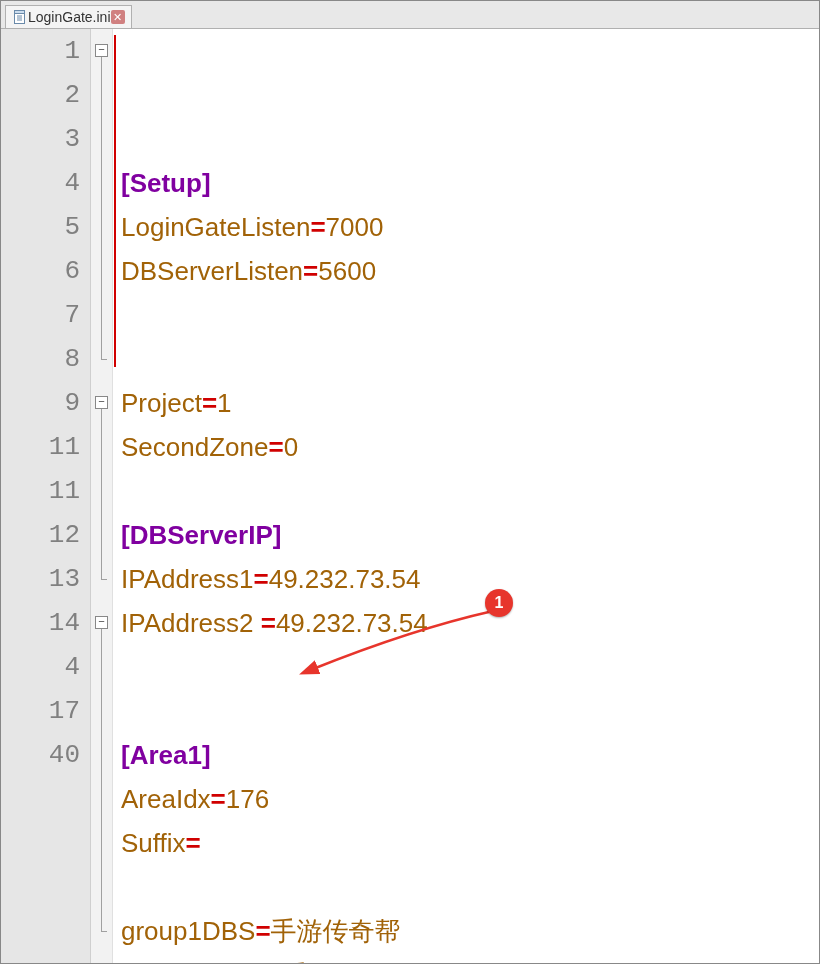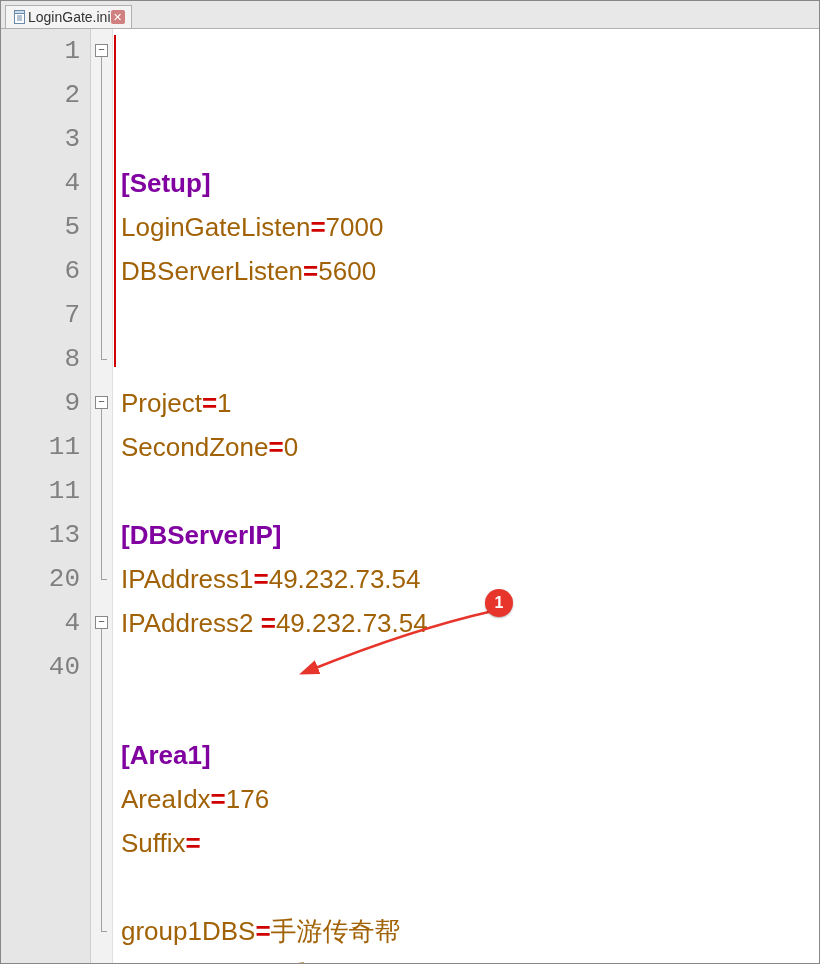--- a/index.html
+++ b/index.html
@@ -170,23 +170,25 @@
       <div>2</div>
       <div>3</div>
       <div>4</div>
       <div>5</div>
       <div>6</div>
       <div>7</div>
       <div>8</div>
       <div>9</div>
       <div>11</div>
       <div>11</div>
+      <div>12</div>
       <div>13</div>
-      <div>20</div>
+      <div>14</div>
       <div>4</div>
+      <div>17</div>
       <div>40</div>
     </div>
   <div class="fold-col" id="foldcol">
       <div class="fold-box" style="top: 15px;">−</div>
       <div class="fold-line" style="top: 28px; height: 302px;"></div>
       <div class="fold-end" style="top: 330px;"></div>
       <div class="fold-box" style="top: 367px;">−</div>
       <div class="fold-line" style="top: 380px; height: 170px;"></div>
       <div class="fold-end" style="top: 550px;"></div>
       <div class="fold-box" style="top: 587px;">−</div>

